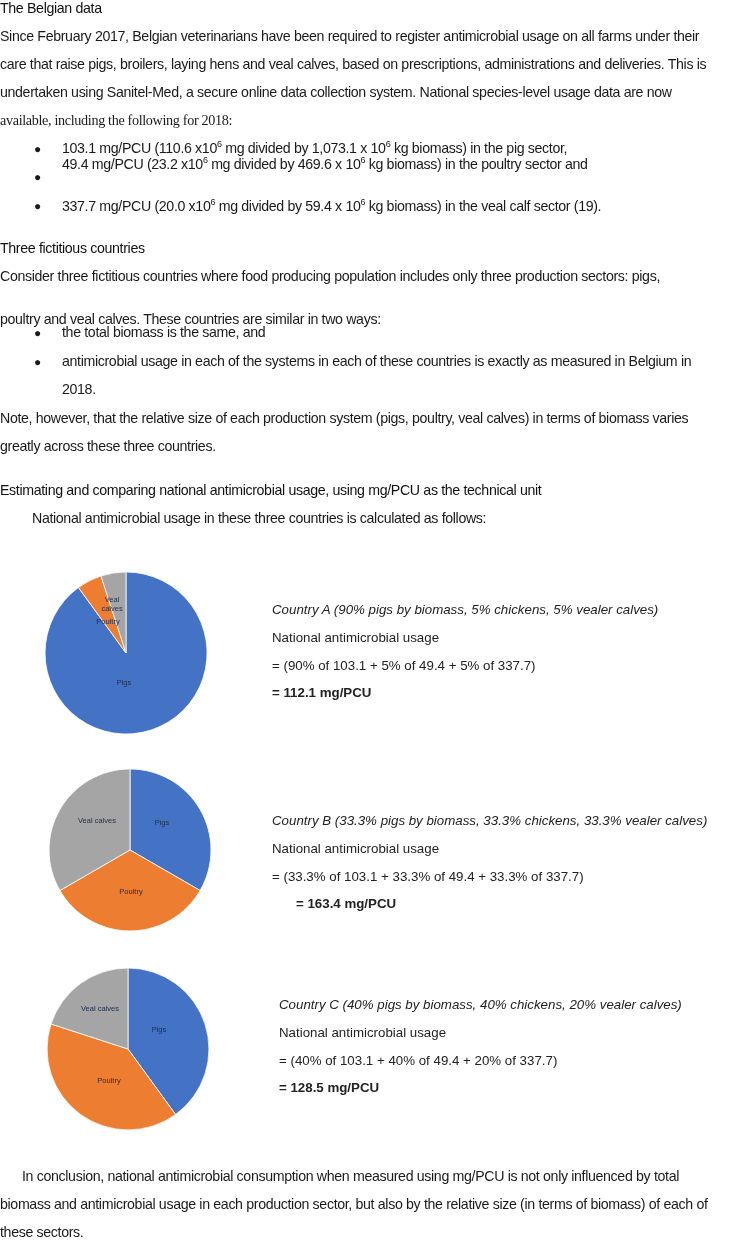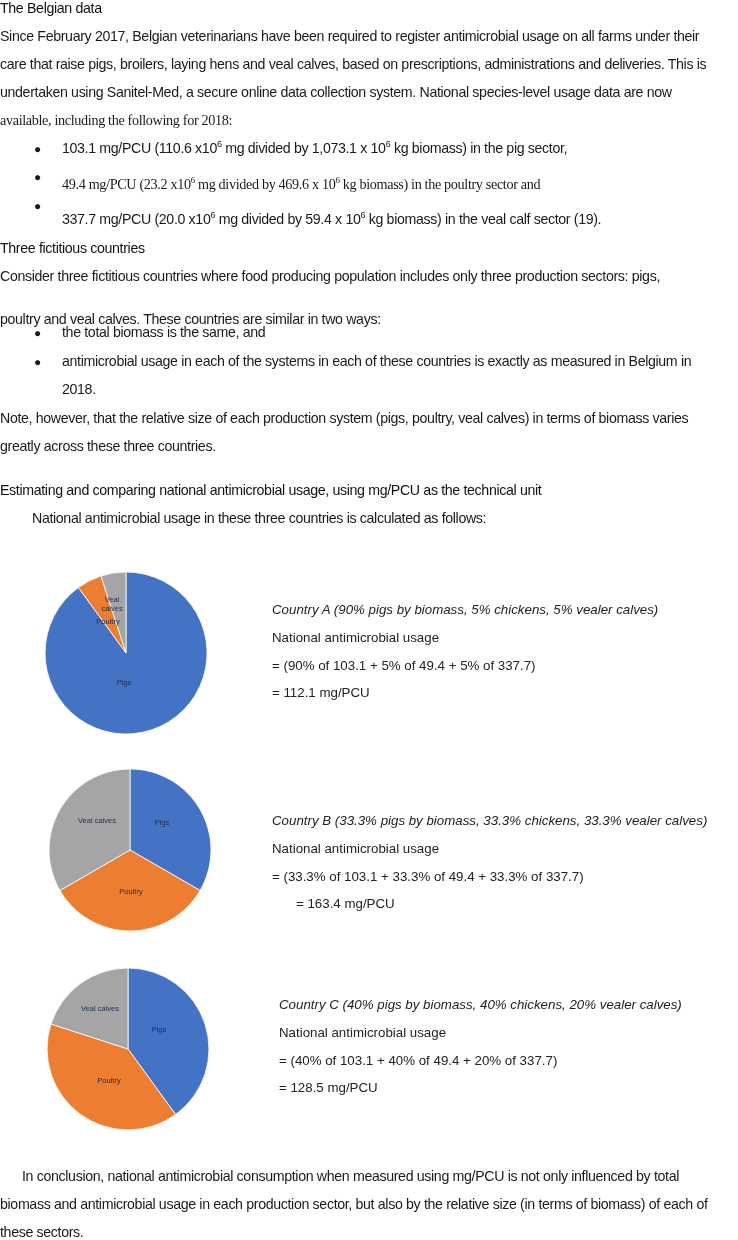--- a/index.html
+++ b/index.html
@@ -11,38 +11,38 @@
   .abs { position: absolute; left: 0; white-space: nowrap; }
   .t { font-size: 14.2px; letter-spacing: -0.35px; }
   .h { font-size: 14.2px; letter-spacing: -0.35px; font-weight: normal; color: #111; }
   .bullet { position: absolute; left: 34px; font-size: 12px; }
   .bl { position: absolute; left: 62px; white-space: nowrap; font-size: 14.2px; letter-spacing: -0.35px; }
   sup { font-size: 9px; line-height: 0; vertical-align: 6px; }
   .pie { position: absolute; }
   .pie text { font-family: "Liberation Sans", sans-serif; font-size: 7.5px; fill: #1f2d4d; }
   .cap { position: absolute; font-size: 13.3px; white-space: nowrap; color: #222; }
   .cap.it { font-style: italic; }
-  .cap.b { font-weight: normal; font-size: 13.3px; }
+  .cap.b { font-weight: bold; font-size: 13.3px; }
 </style>
 </head>
 <body>
 
 <div class="abs h narrow" style="top:0px;">The Belgian data</div>
 <div class="abs t narrow" style="top:28px;">Since February 2017, Belgian veterinarians have been required to register antimicrobial usage on all farms under their</div>
 <div class="abs t narrow" style="top:56px;">care that raise pigs, broilers, laying hens and veal calves, based on prescriptions, administrations and deliveries. This is</div>
 <div class="abs t narrow" style="top:84px;">undertaken using Sanitel-Med, a secure online data collection system. National species-level usage data are now</div>
 <div class="abs t narrow" style="top:112px;font-family:Liberation Serif, serif;">available, including the following for 2018:</div>
 
 <div>
   <span class="bullet" style="top:142px;">●</span>
   <div class="bl narrow" style="top:140px;"><span>103.1 mg/PCU (110.6 x10</span><sup>6</sup><span> mg divided by 1,073.1 x 10</span><sup>6</sup><span> kg biomass) in the pig sector,</span></div>
   <span class="bullet" style="top:170px;">●</span>
-  <div class="bl narrow" style="top:176px;font-family:Liberation Serif, serif;"><span>49.4 mg/PCU (23.2 x10</span><sup>6</sup><span> mg divided by 469.6 x 10</span><sup>6</sup><span> kg biomass) in the poultry sector and</span></div>
+  <div class="bl narrow" style="top:156px;"><span>49.4 mg/PCU (23.2 x10</span><sup>6</sup><span> mg divided by 469.6 x 10</span><sup>6</sup><span> kg biomass) in the poultry sector and</span></div>
   <span class="bullet" style="top:199px;">●</span>
-  <div class="bl narrow" style="top:211px;text-align:center;"><span>337.7 mg/PCU (20.0 x10</span><sup>6</sup><span> mg divided by 59.4 x 10</span><sup>6</sup><span> kg biomass) in the veal calf sector (19).</span></div>
+  <div class="bl narrow" style="top:198px;text-align:center;"><span>337.7 mg/PCU (20.0 x10</span><sup>6</sup><span> mg divided by 59.4 x 10</span><sup>6</sup><span> kg biomass) in the veal calf sector (19).</span></div>
 </div>
 
 <div class="abs h narrow" style="top:240px;">Three fictitious countries</div>
 <div class="abs t narrow" style="top:268px;">Consider three fictitious countries where food producing population includes only three production sectors: pigs,</div>
 <div class="abs t narrow" style="top:311px;">poultry and veal calves. These countries are similar in two ways:</div>
 <span class="bullet" style="top:326px;">●</span>
 <div class="bl narrow" style="top:324px;">the total biomass is the same, and</div>
 <span class="bullet" style="top:355px;">●</span>
 <div class="bl narrow" style="top:353px;">antimicrobial usage in each of the systems in each of these countries is exactly as measured in Belgium in</div>
 <div class="bl narrow" style="top:381px;">2018.</div>

